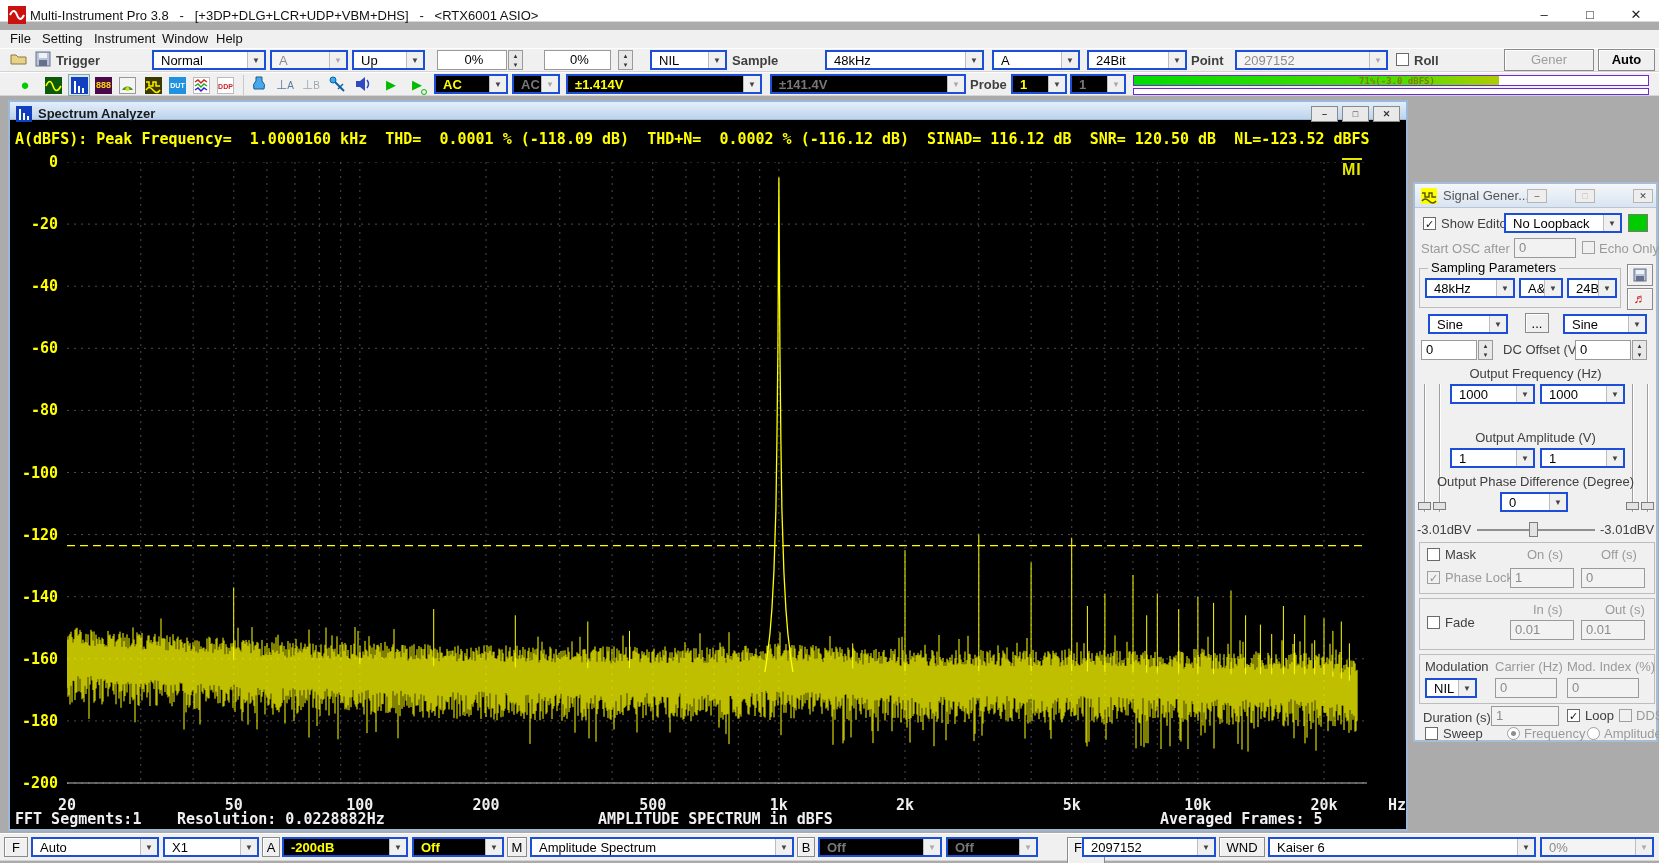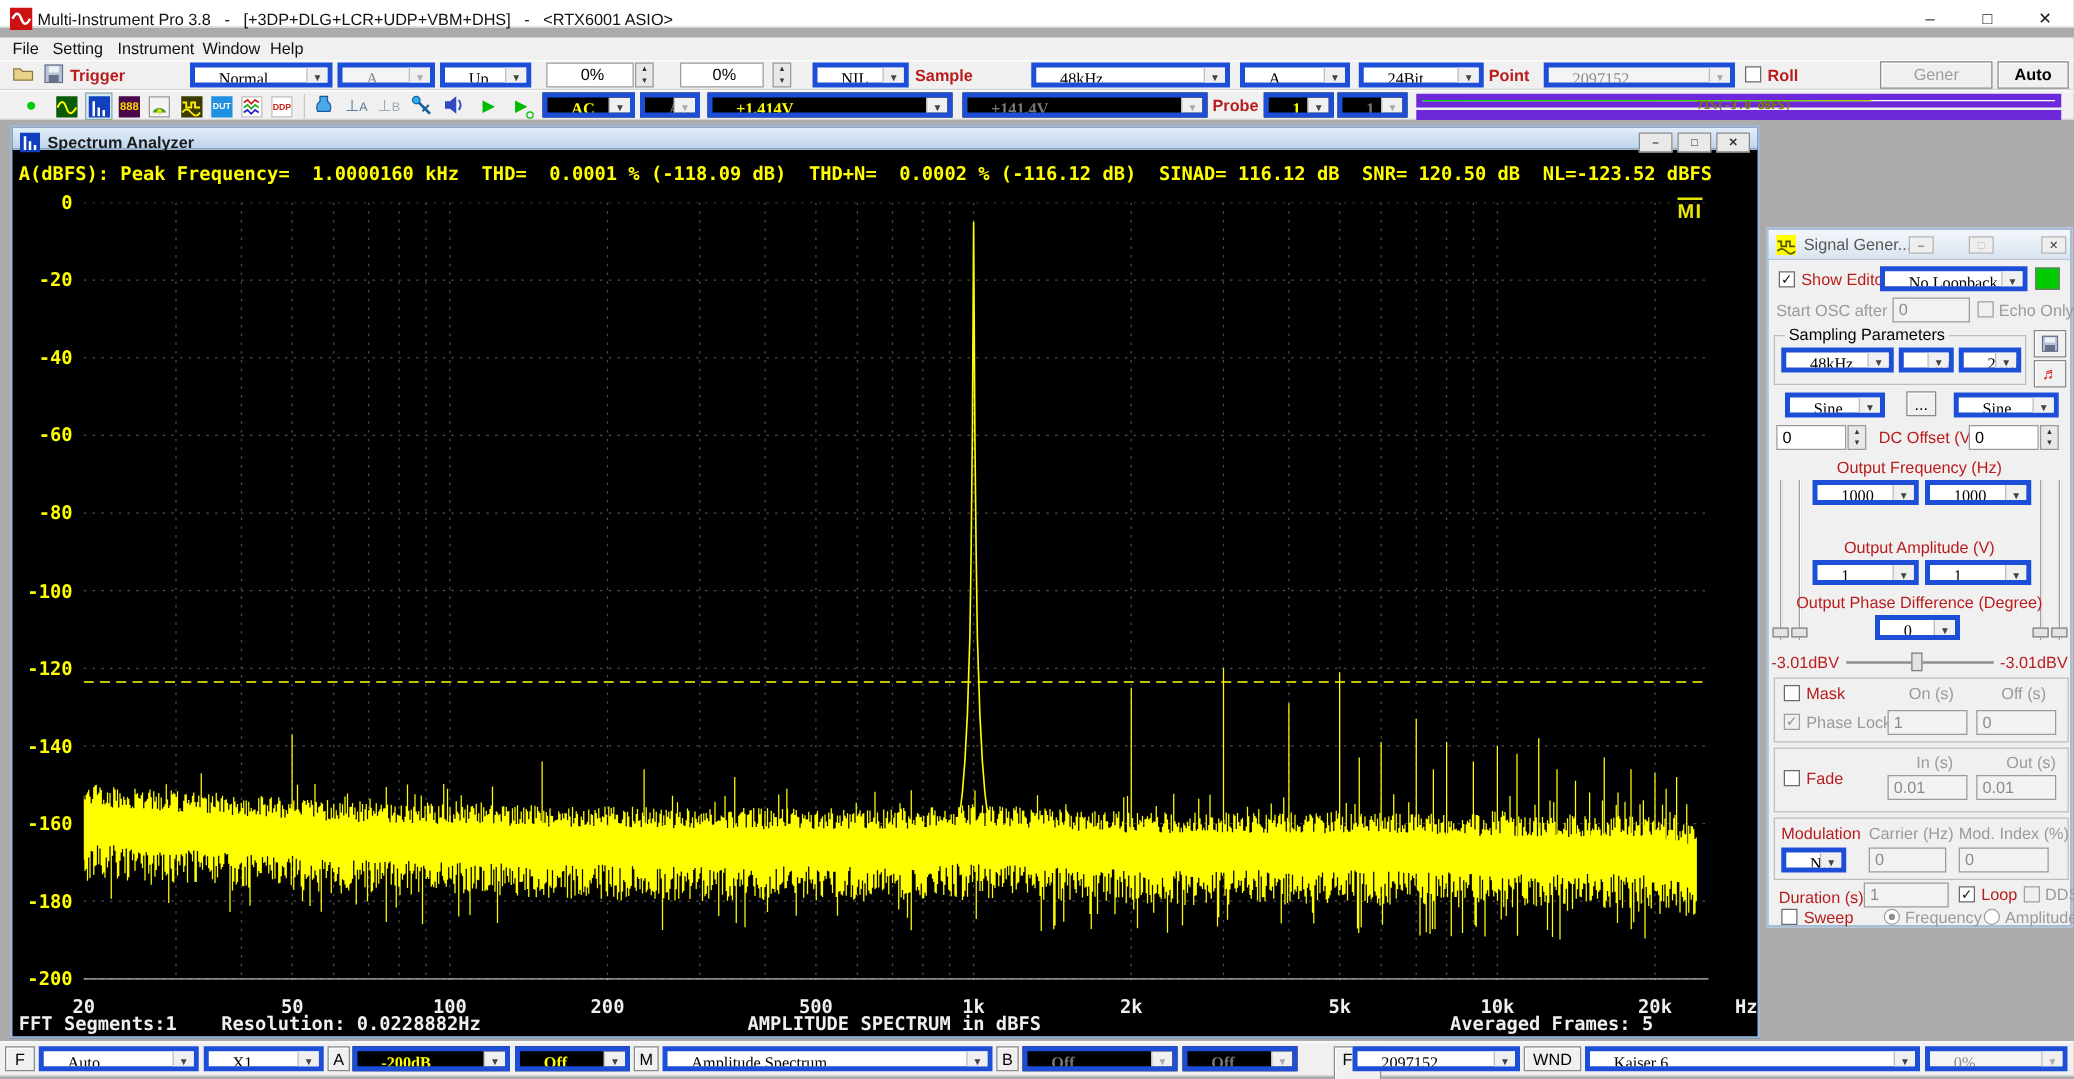--- a/index.html
+++ b/index.html
@@ -10,42 +10,42 @@
 
   
   #titlebar { left:0; top:0; width:1659px; height:22px; background:#ffffff; border-bottom:1px solid #d8d8d8; }
   #titlebar .title { position:absolute; left:30px; top:8px; color:#111; font-size:13px; white-space:pre; }
   .capbtn { position:absolute; top:0; width:46px; height:30px; text-align:center; line-height:30px; color:#222; font-size:13px; }
   #menubar { left:0; top:30px; width:1659px; height:18px; background:#f0f0f0; }
   .menuitem { position:absolute; top:1px; height:16px; line-height:16px; color:#111; padding:0 4px; }
   .toolbar { left:0; width:1659px; height:24px; background:#f0f0f0; border-top:1px solid #fdfdfd; border-bottom:1px solid #d4d4d4; }
 
   
-  .combo { position:absolute; height:20px; background:#fff; border:4px solid #1d4ed8; color:#000;
-           font-size:13px; line-height:18px; padding-left:19px; overflow:hidden; white-space:nowrap;font-family:Liberation Serif, serif; }
+  .combo { position:absolute; height:20px; background:#fff; border:2px solid #1d4ed8; color:#000;
+           font-size:13px; line-height:18px; padding-left:7px; overflow:hidden; white-space:nowrap; }
   .combo .arw { position:absolute; right:0; top:0; width:17px; height:18px; background:#f0f0f0;
                 border-left:1px solid #bdbdbd; text-align:center; line-height:18px; font-size:8px; color:#444; }
   .combo.dk { background:#000; color:#ffff00; font-weight:bold; }
   .combo.dis { color:#8b8b8b; background:#f4f4f4; }
   .combo.dk.dis { color:#777; background:#000; }
   .combo.dis .arw { color:#aaa; }
   .field { position:absolute; height:20px; background:#fff; border:1px solid #9a9a9a; padding-left:4px;
            line-height:18px; color:#000; }
   .field.dis { background:#f2f2f2; color:#8b8b8b; }
   .spinbtns { position:absolute; width:15px; height:20px; font-size:7px; color:#333; background:#e8e8e8;
               border:1px solid #9a9a9a; text-align:center; line-height:9px; }
   .btn3d { position:absolute; height:22px; background:#f0f0f0; border:1px solid #8a8a8a;
            box-shadow:inset 1px 1px 0 #fff; text-align:center; line-height:20px; color:#000; }
   .btn3d.dis { color:#9d9d9d; }
   .cbx { position:absolute; width:13px; height:13px; background:#fff; border:1px solid #6a6a6a;
          font-size:11px; line-height:12px; text-align:center; color:#111; }
   .cbx.dis { border-color:#9f9f9f; color:#8f8f8f; background:#f0f0f0; }
   .rad { position:absolute; width:13px; height:13px; border:1px solid #9f9f9f; border-radius:50%; background:#fff; }
   .rad.sel::after { content:""; position:absolute; left:3px; top:3px; width:5px; height:5px; border-radius:50%; background:#8f8f8f; }
-  .lbl { position:absolute; color:#b91c1c; white-space:nowrap; line-height:16px; }
+  .lbl { position:absolute; color:#404040; white-space:nowrap; line-height:16px; }
   .lbl.dis { color:#9a9a9a; }
   .tbico { position:absolute; top:1px; width:22px; height:22px; border:1px solid transparent; text-align:center; line-height:20px; }
   .tbico .bx { position:absolute; left:2px; top:2px; width:17px; height:17px; font-size:9px; line-height:17px; font-weight:bold; overflow:hidden; }
   .vsep { position:absolute; top:2px; width:1px; height:20px; background:#c8c8c8; }
 
   
   #specwin { left:8px; top:100px; width:1400px; height:731px; border:2px solid #9cb8d8; background:#000; }
   #spec-title { position:absolute; left:0; top:0; right:0; height:18px;
       background:linear-gradient(#e3eefa,#bdd4ec); border-bottom:1px solid #9cb8d8;font-weight:bold; }
   .wbtn { position:absolute; top:4px; width:27px; height:16px; background:#e9e9e9; border:1px solid #8a8a8a;
@@ -60,21 +60,21 @@
   
   #siggen { left:1413px; top:182px; width:245px; height:560px; background:#f0f0f0; border:2px solid #a6bdd8; }
   #sg-title { position:absolute; left:0; top:0; right:0; height:24px;
       background:linear-gradient(#f4f7fb,#d9e4f0); border-bottom:1px solid #b5c6da; color:#555; }
   .sgbtn { position:absolute; top:5px; width:20px; height:14px; text-align:center; line-height:13px;
            font-size:9px; color:#444; background:#eee; border:1px solid #b5b5b5; }
   .grp { position:absolute; border:1px solid #bdbdbd; }
   .grp > .gt { position:absolute; top:-8px; left:8px; background:#f0f0f0; padding:0 3px; line-height:14px; white-space:nowrap; }
   .vtrack { position:absolute; width:2px; background:#9f9f9f; border-right:1px solid #fff; }
   .vthumb { position:absolute; width:13px; height:8px; background:#e3e3e3; border:1px solid #7d7d7d; }
-  .meter-track { position:absolute; background:#fff; border:5px solid #6d28d9; }
+  .meter-track { position:absolute; background:#fff; border:1px solid #6d28d9; }
 </style>
 </head>
 <body>
 
 <div class="abs" id="titlebar">
   <svg class="abs" style="left:8px;top:6px" width="18" height="18">
     <rect width="18" height="18" fill="#cc1111"></rect>
       <path d="M2 9 Q6 1 9 9 T16 9" stroke="#fff" stroke-width="2" fill="none"></path>
   </svg>
   <span class="title">Multi-Instrument Pro 3.8   -   [+3DP+DLG+LCR+UDP+VBM+DHS]   -   &lt;RTX6001 ASIO&gt;</span>

